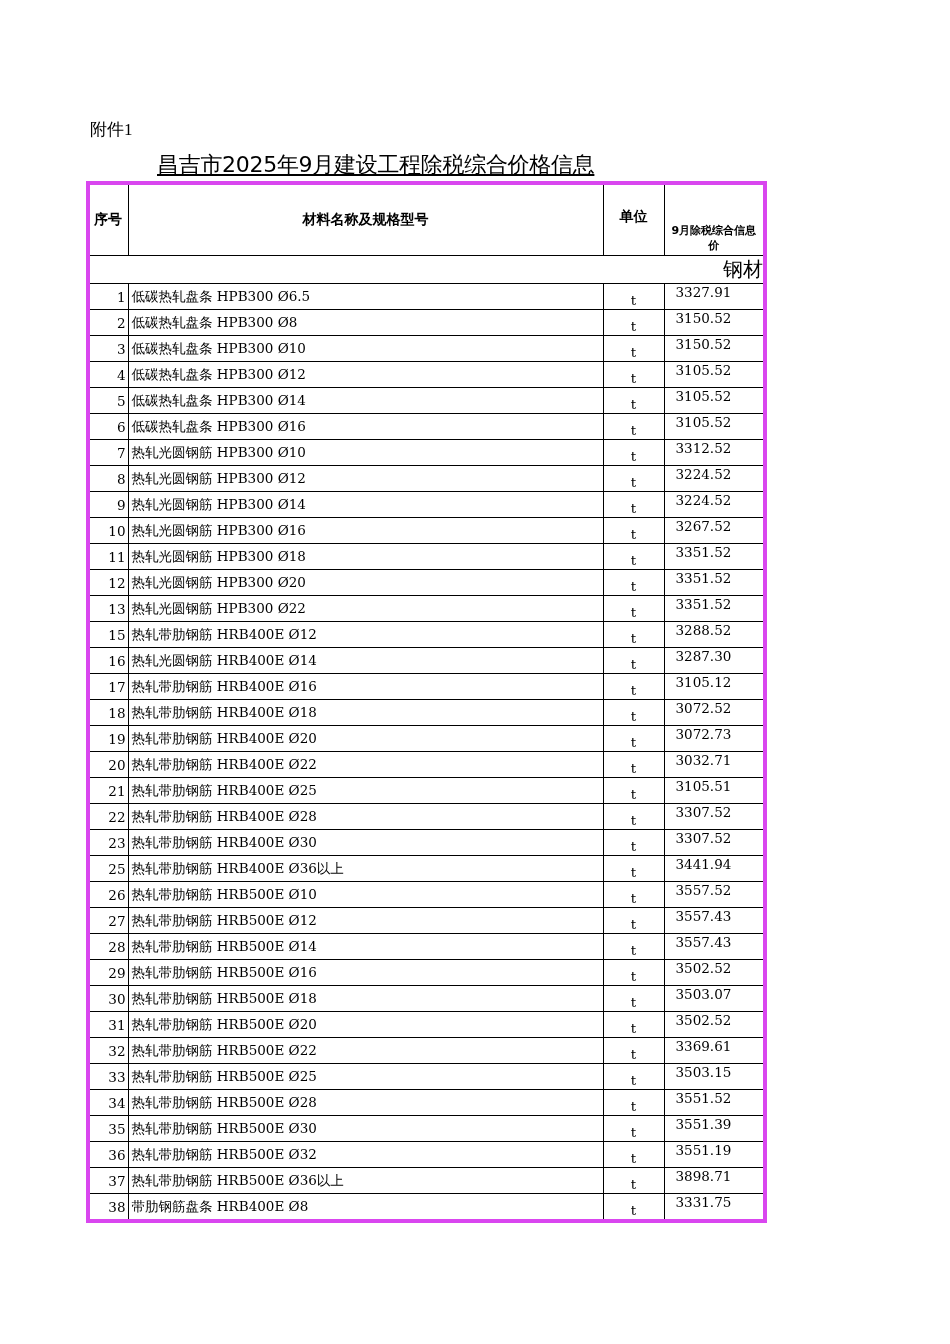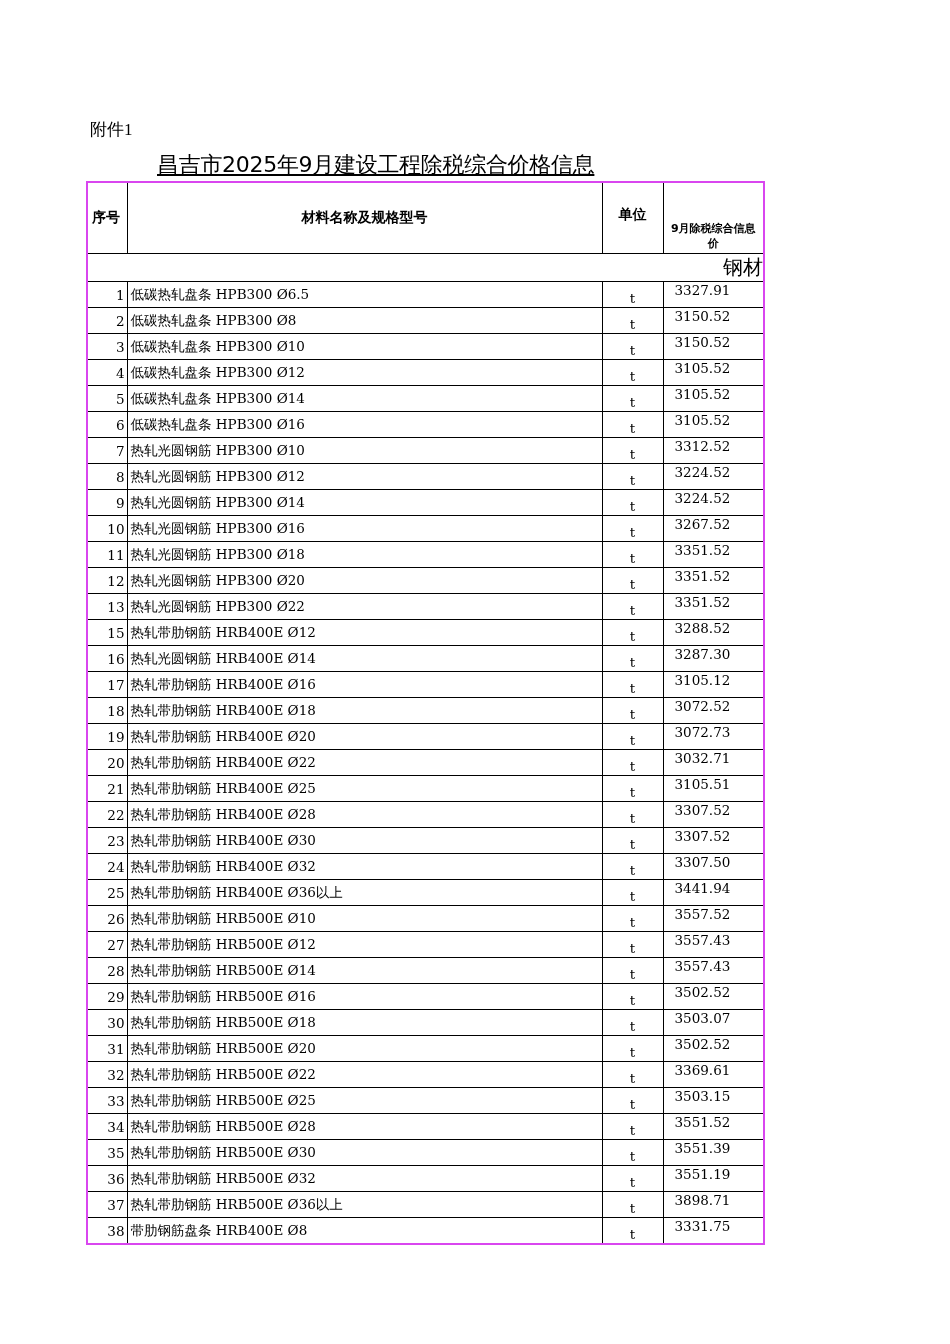--- a/index.html
+++ b/index.html
@@ -1,21 +1,21 @@
 <!DOCTYPE html>
 <html><head>
 <meta charset="utf-8">
 <style>
   html, body { margin: 0; padding: 0; background: #ffffff; }
   body { width: 950px; height: 1344px; position: relative; font-family: "DejaVu Sans", "Liberation Sans", sans-serif; color: #000; }
   .attach { position: absolute; left: 90px; top: 118px; font-size: 17px; font-family: Liberation Serif, serif; }
   .title { position: absolute; left: 157px; top: 150px; font-size: 22px; font-family: "DejaVu Sans", sans-serif; letter-spacing: -0.3px; text-decoration: underline; }
   table { position: absolute; left: 86px; top: 181px; border-collapse: collapse; table-layout: fixed; width: 677px; }
   td, th { border: 1px solid #000; padding: 0; overflow: hidden; white-space: nowrap; }
-  table { border: 2px solid #d946ef; }
+  table { border: 4px solid #d946ef; }
   col.c1 { width: 40px; } col.c2 { width: 475px; } col.c3 { width: 61px; } col.c4 { width: 101px; }
   th { font-weight: bold; font-size: 14px; height: 64px; text-align: center; font-family: "DejaVu Sans", sans-serif; }
   th.seq { text-align: left; padding-left: 4px; }
   th.unit { vertical-align: middle; padding-bottom: 6px; }
   th.price { font-size: 11px; line-height: 15px; vertical-align: bottom; padding-bottom: 2px; }
   td.section { height: 22px; text-align: right; font-weight: normal; font-size: 20px; }
   tr.row td { height: 24px; font-family: "DejaVu Serif", serif; font-size: 13.5px; }
   td.idx { text-align: right; padding-right: 2px; }
   td.name { padding-left: 3px; }
   td.unit { text-align: center; font-size: 13px; vertical-align: bottom; padding-bottom: 1px; }
@@ -174,26 +174,20 @@
         <td class="unit">t</td>
         <td class="price">3307.52</td>
       </tr>
       <tr class="row">
         <td class="idx">23</td>
         <td class="name">热轧带肋钢筋 HRB400E Ø30</td>
         <td class="unit">t</td>
         <td class="price">3307.52</td>
       </tr>
       <tr class="row">
-        <td class="idx">24</td>
-        <td class="name">热轧带肋钢筋 HRB400E Ø32</td>
-        <td class="unit">t</td>
-        <td class="price">3307.50</td>
-      </tr>
-      <tr class="row">
         <td class="idx">25</td>
         <td class="name">热轧带肋钢筋 HRB400E Ø36以上</td>
         <td class="unit">t</td>
         <td class="price">3441.94</td>
       </tr>
       <tr class="row">
         <td class="idx">26</td>
         <td class="name">热轧带肋钢筋 HRB500E Ø10</td>
         <td class="unit">t</td>
         <td class="price">3557.52</td>

